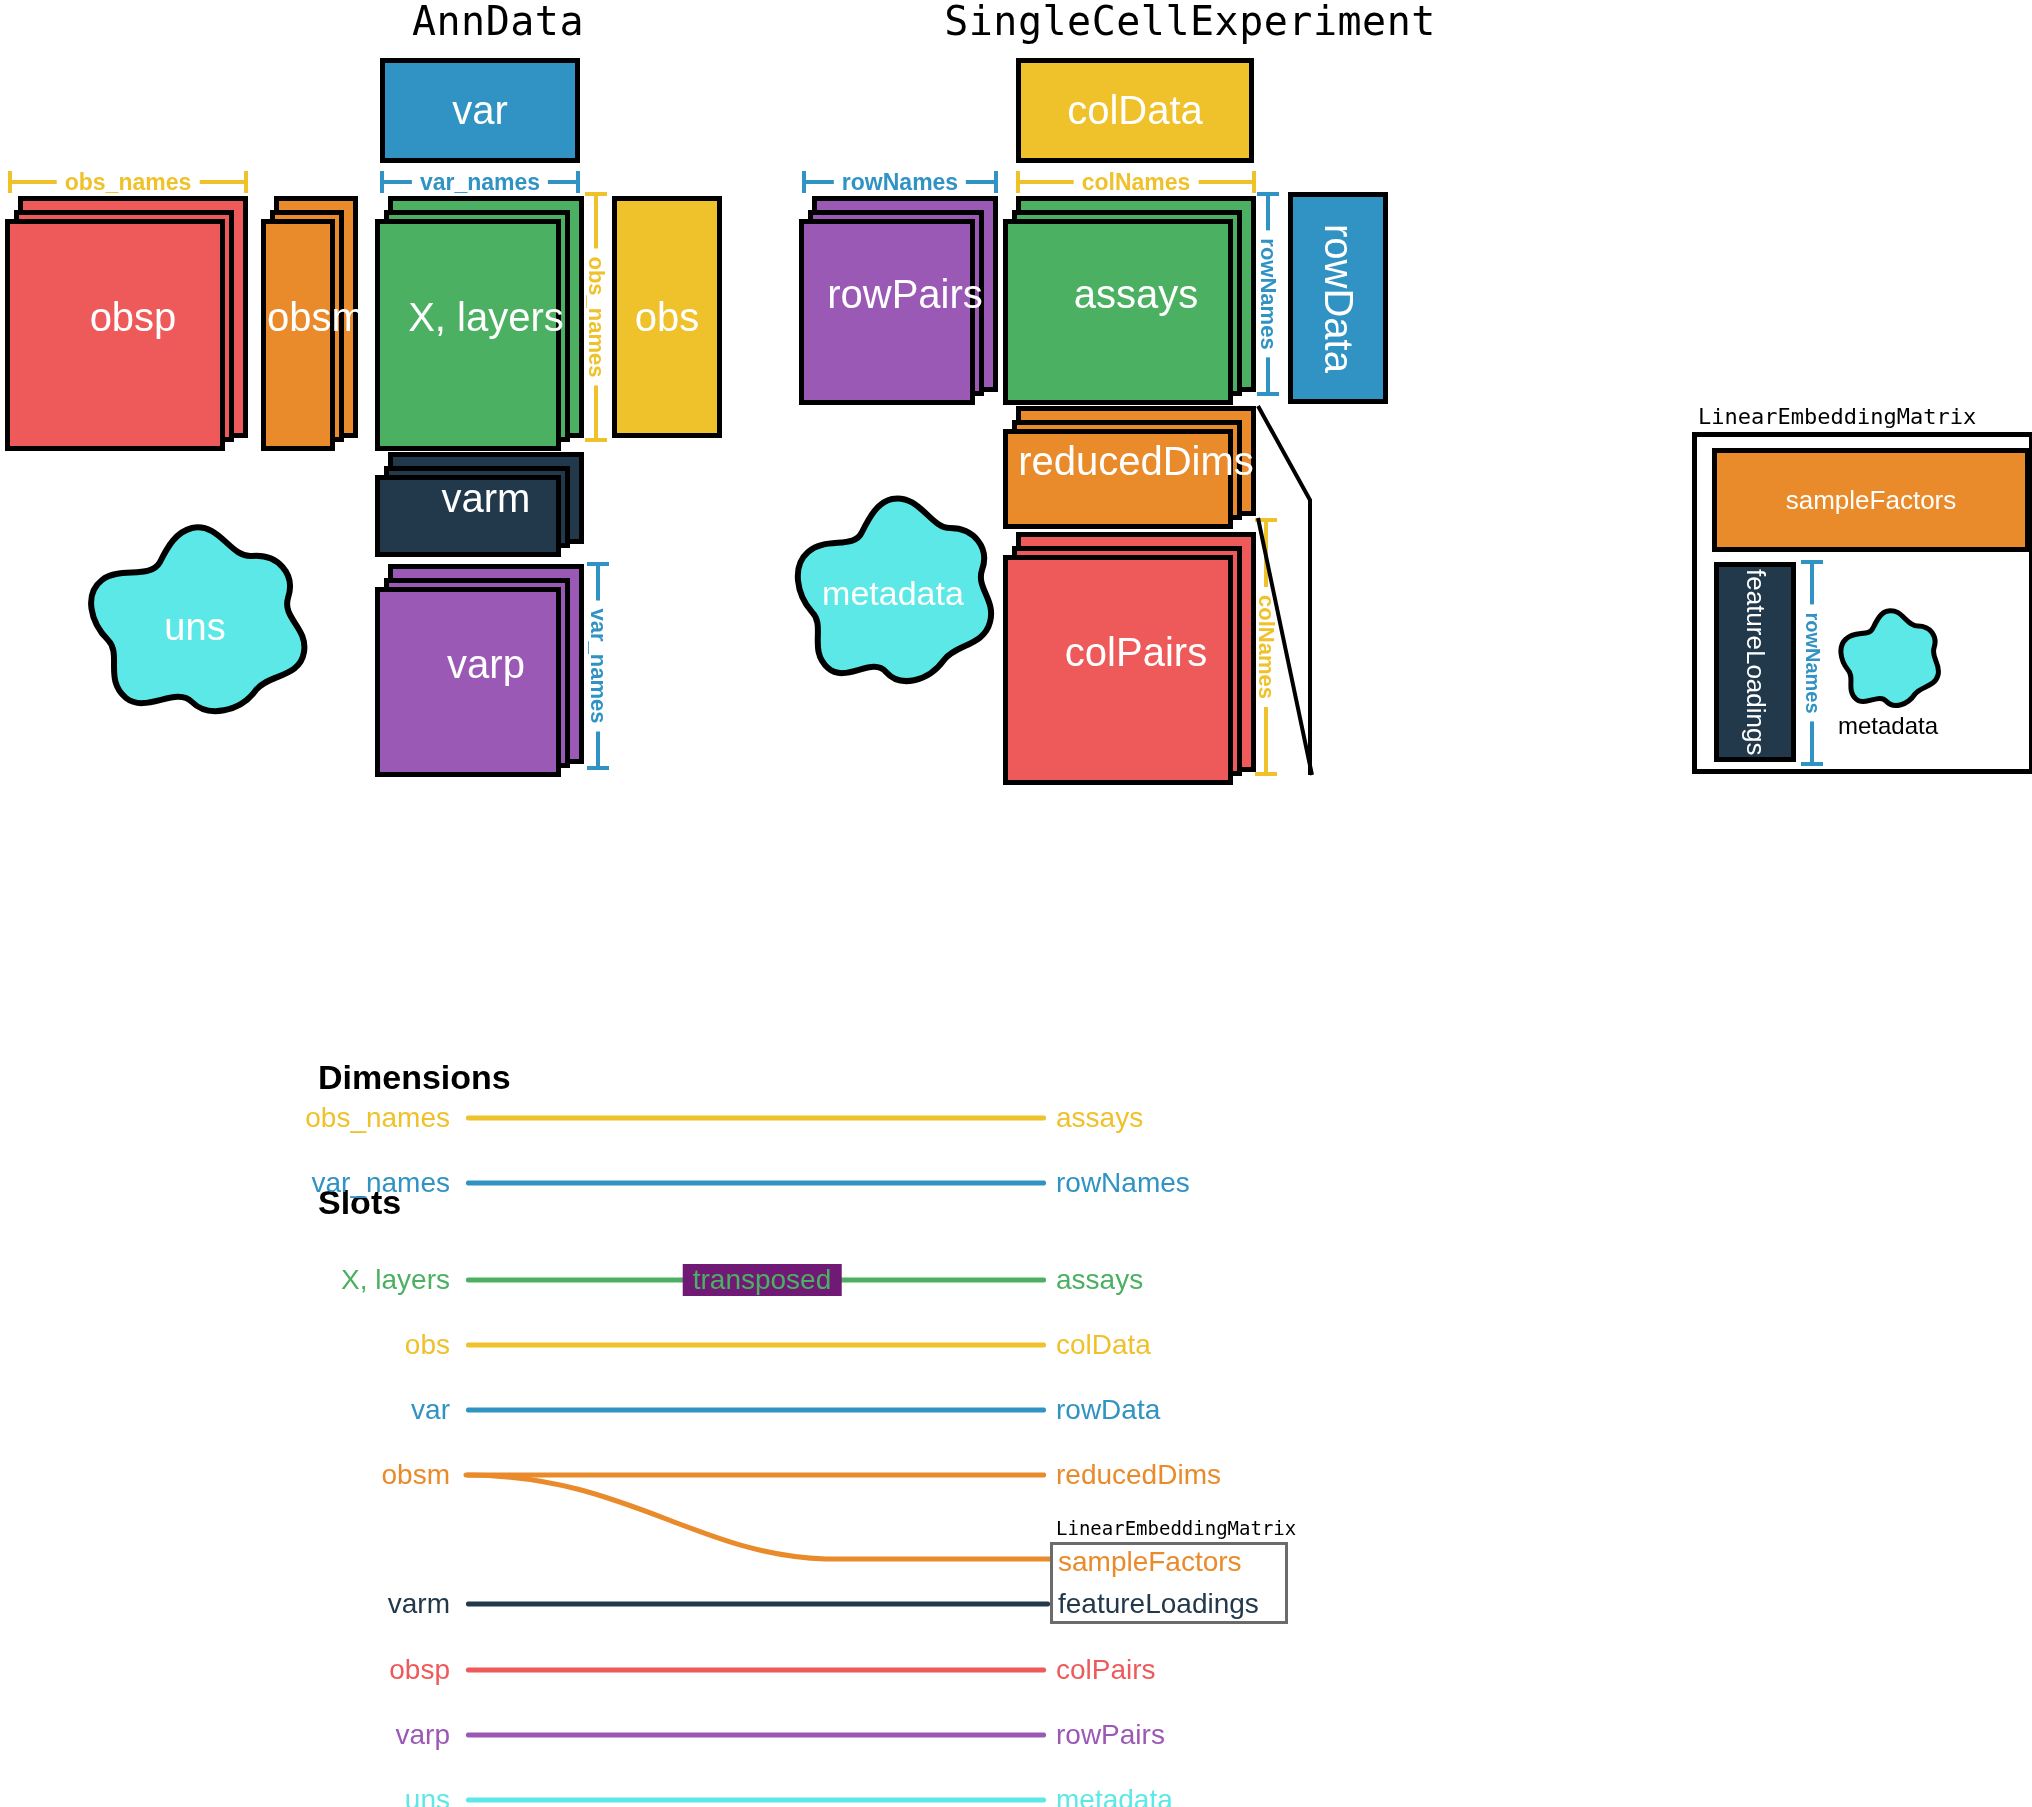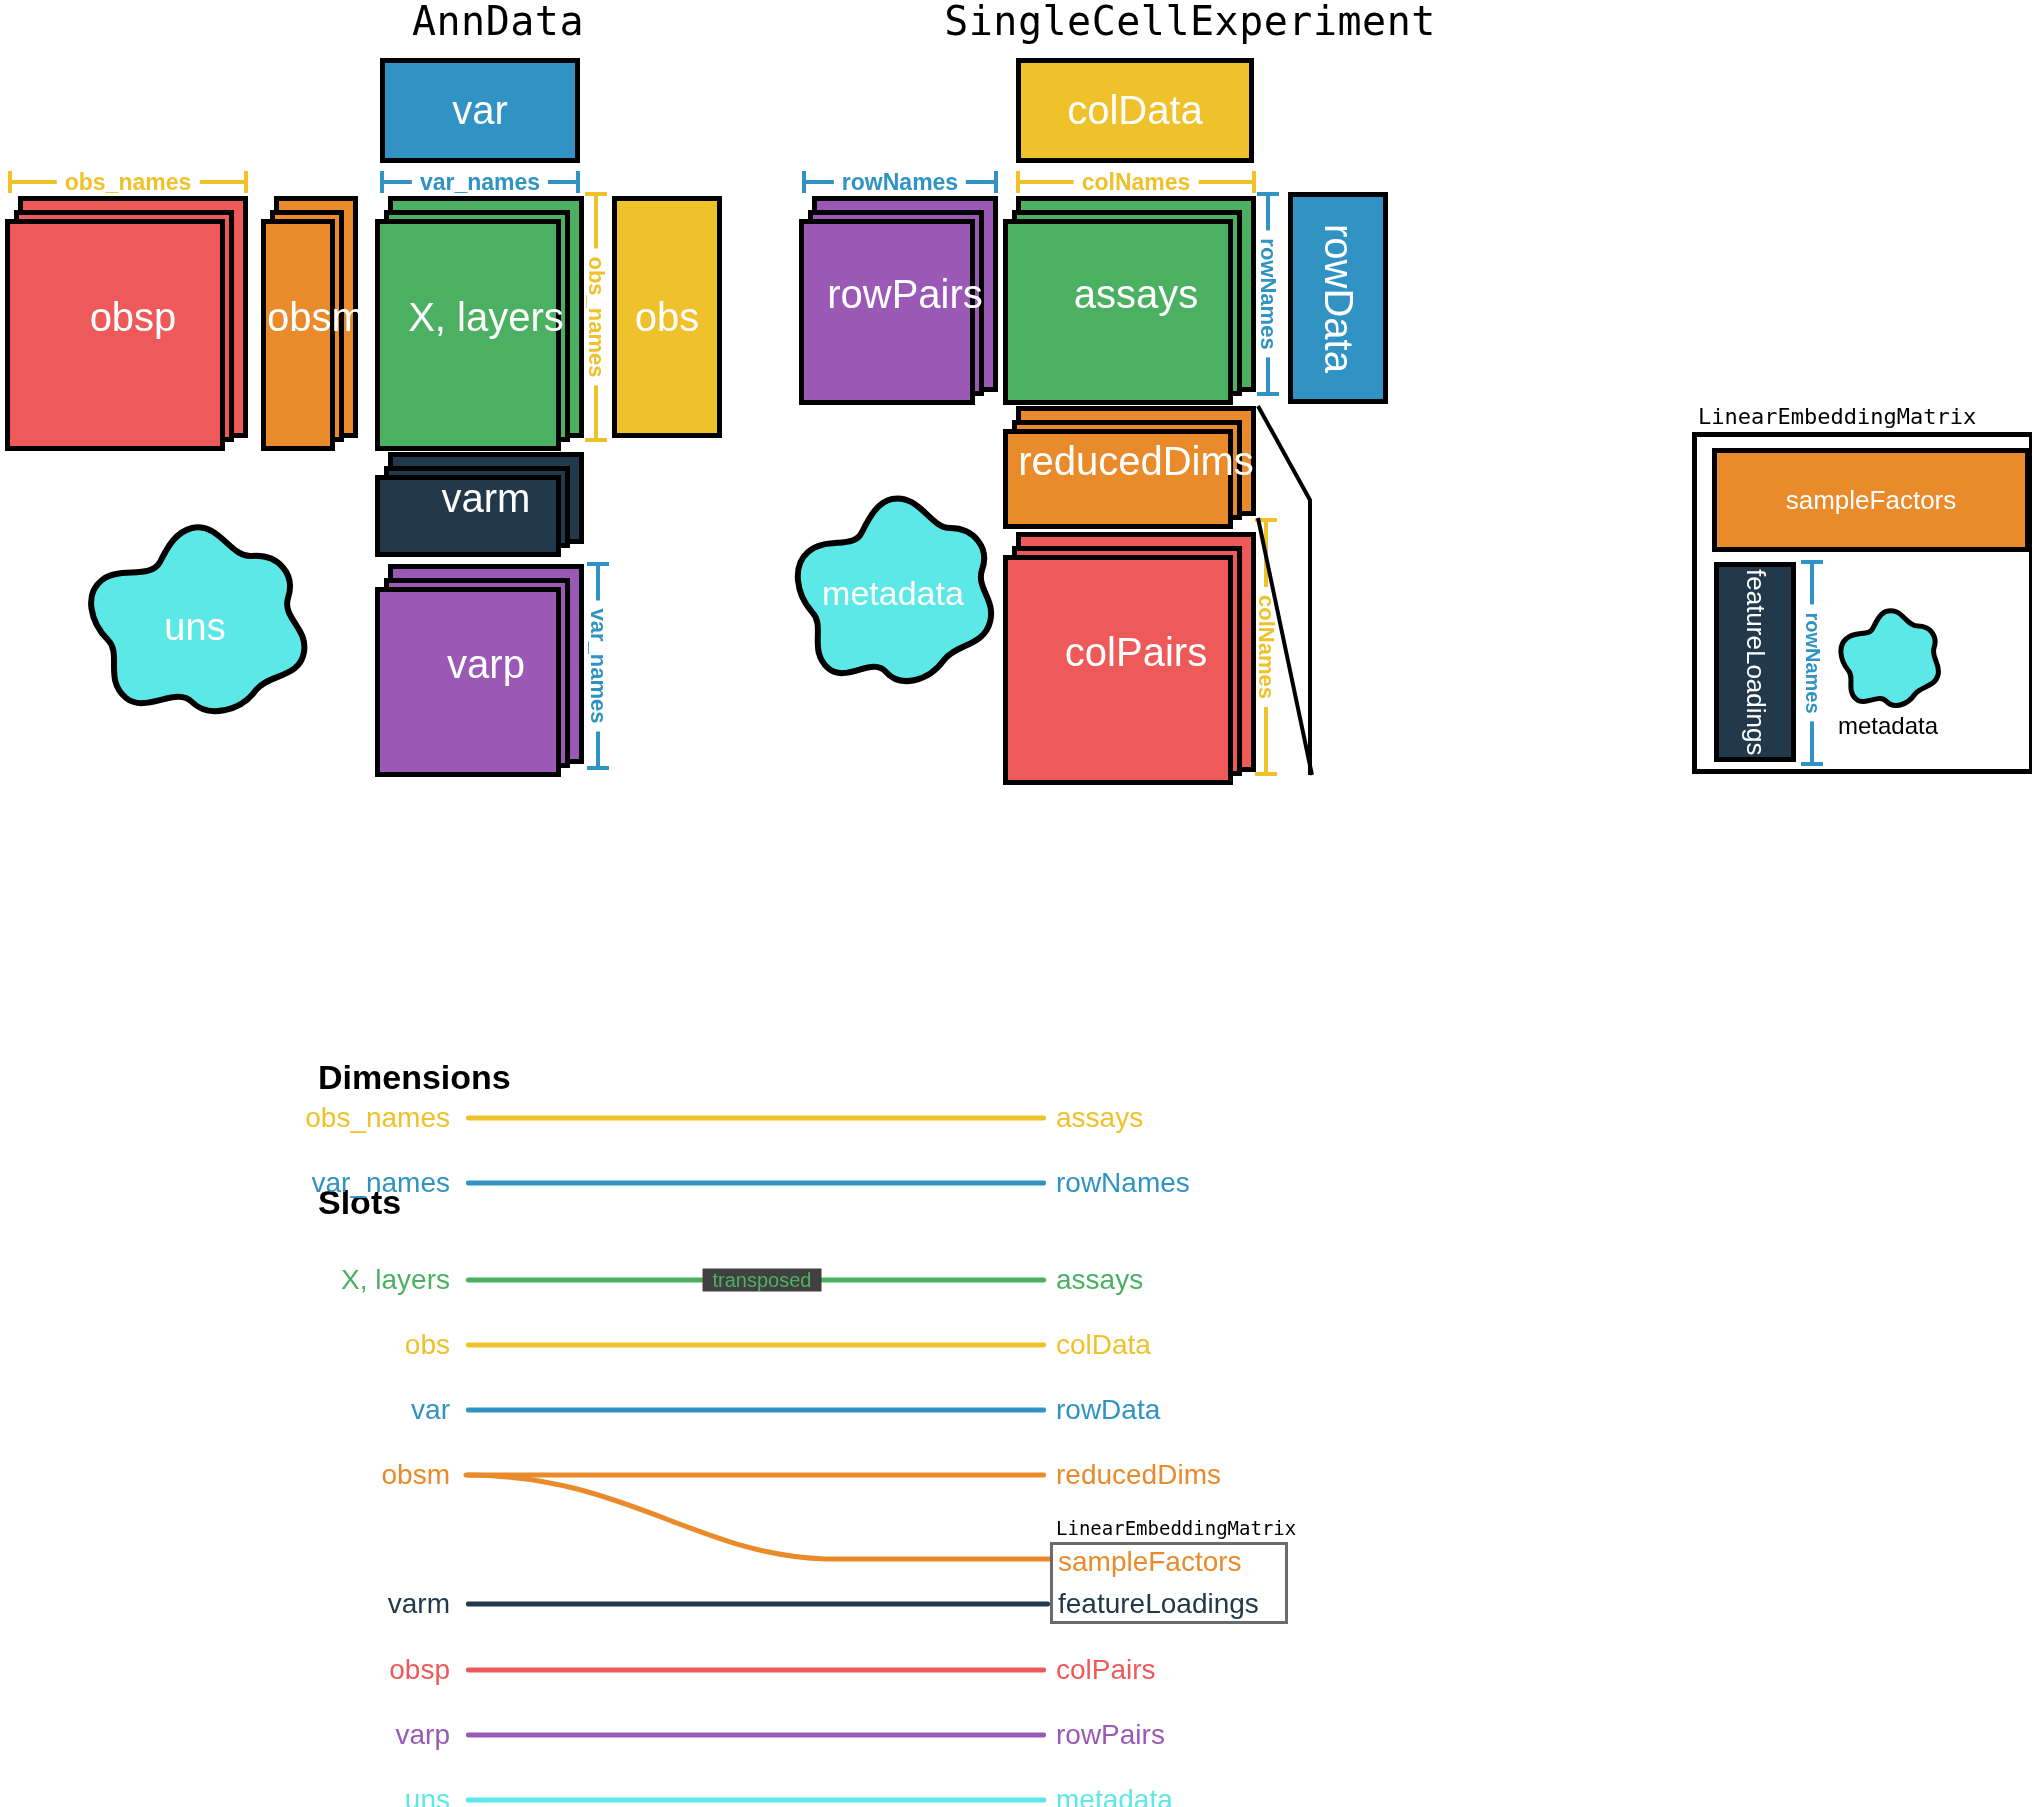--- a/index.html
+++ b/index.html
@@ -53,21 +53,21 @@
   
   .lem-box{position:absolute;border:5px solid #000;background:#fff;box-sizing:border-box;}
   .lem-title{position:absolute;font-family:"DejaVu Sans Mono","Liberation Mono",monospace;
              font-size:22px;color:#000;white-space:nowrap;}
 
   
   .sect-title{position:absolute;font-size:34px;font-weight:700;color:#000;}
   .row-lbl{position:absolute;font-size:28px;white-space:nowrap;transform:translateY(-50%);}
   .row-lbl.left{text-align:right;}
   .row-line{position:absolute;height:5px;border-radius:2px;transform:translateY(-50%);}
-  .mid-lbl{position:absolute;font-size:20px;white-space:nowrap;transform:translate(-50%,-50%);background:#404040;padding:0 10px;}
+  .mid-lbl{position:absolute;font-size:28px;white-space:nowrap;transform:translate(-50%,-50%);background:#701a75;padding:0 10px;}
   .lem-legend{position:absolute;border:3px solid #6b6b6b;background:#fff;box-sizing:border-box;}
   .lem-legend-title{position:absolute;font-family:"DejaVu Sans Mono","Liberation Mono",monospace;
                     font-size:19px;color:#000;white-space:nowrap;}
   svg.curve{position:absolute;overflow:visible;pointer-events:none;}
   .leader{position:absolute;overflow:visible;}
 </style>
 </head>
 <body>
 
 <div class="stage">

